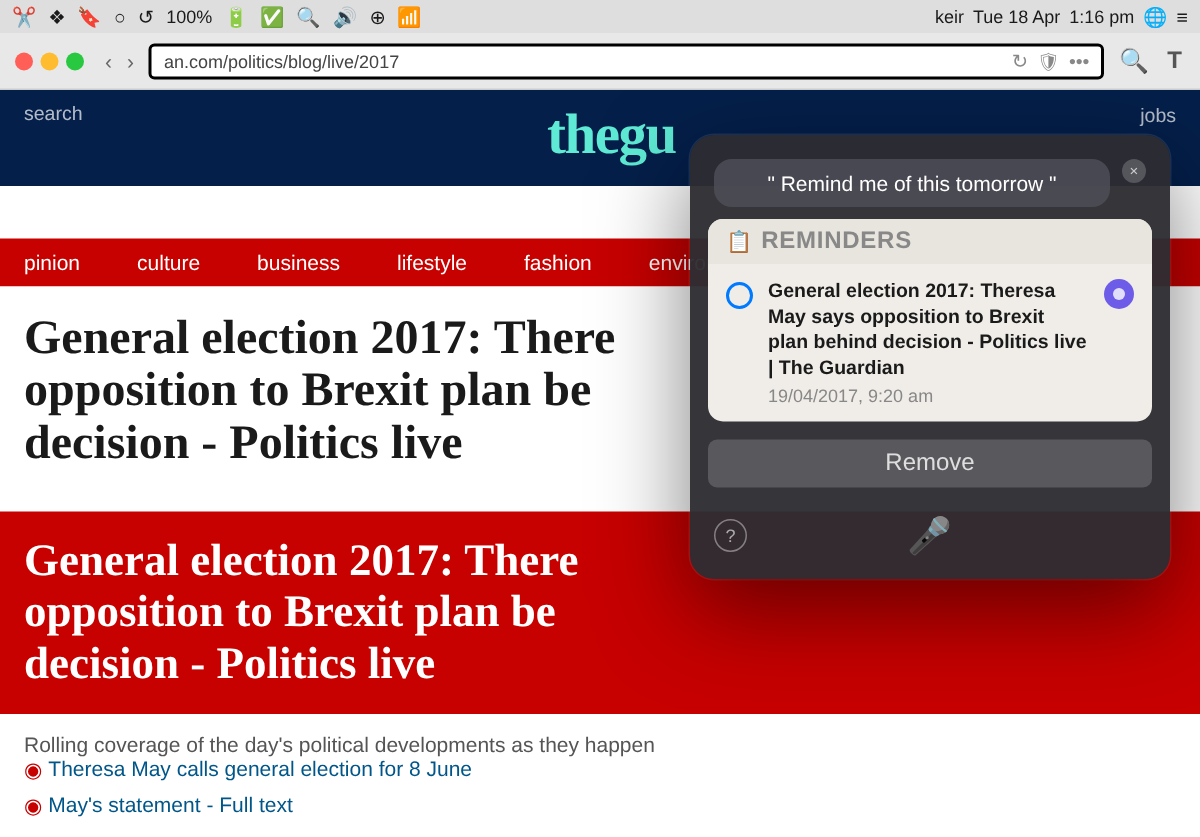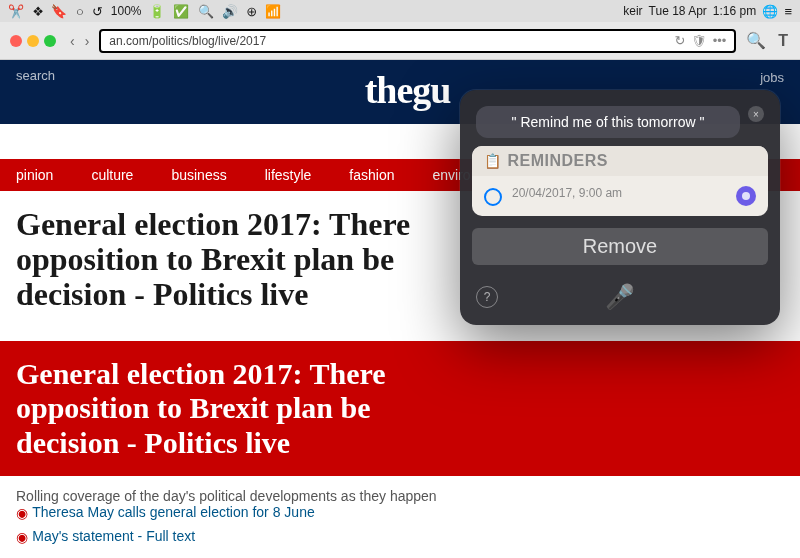--- a/index.html
+++ b/index.html
@@ -111,21 +111,21 @@
     .guardian-header {
       background: #041f4a;
       padding: 8px 16px 12px;
       display: flex;
       align-items: flex-start;
       justify-content: space-between;
     }
     .guardian-logo {
       font-size: 38px;
       font-weight: 900;
-      color: #ffffff;
+      color: #5eead4;
       font-family: Georgia, serif;
       letter-spacing: -1px;
     }
     .guardian-search-text {
       color: rgba(255,255,255,0.7);
       font-size: 13px;
     }
     .guardian-jobs {
       color: rgba(255,255,255,0.7);
       font-size: 13px;
@@ -315,21 +315,21 @@
       border-radius: 50%;
       background: white;
       opacity: 0.8;
     }
 
     .siri-remove-btn {
       background: rgba(200,200,200,0.25);
       border: none;
       border-radius: 6px;
       color: rgba(255,255,255,0.8);
-      font-size: 20px;
+      font-size: 16px;
       padding: 7px 0;
       cursor: pointer;
       width: calc(100% - 24px);
       margin: 0 12px 12px;
       display: block;
       text-align: center;
     }
 
     .siri-footer {
       display: flex;
@@ -465,21 +465,22 @@
 
 
     <div class="siri-reminders-card">
       <div class="reminders-header">
         <span class="reminders-icon">📋</span>
         <span class="reminders-label">REMINDERS</span>
       </div>
       <div class="reminder-item">
         <div class="reminder-checkbox"></div>
         <div class="reminder-content">
-          <div class="reminder-date">20/04/2017, 9:00 am</div>
+          <div class="reminder-title">General election 2017: Theresa May says opposition to Brexit plan behind decision - Politics live | The Guardian</div>
+          <div class="reminder-date">19/04/2017, 9:20 am</div>
         </div>
         <div class="reminder-badge">
           <div class="reminder-badge-inner"></div>
         </div>
       </div>
     </div>
 
     <button class="siri-remove-btn">Remove</button>
 
     <div class="siri-footer">

